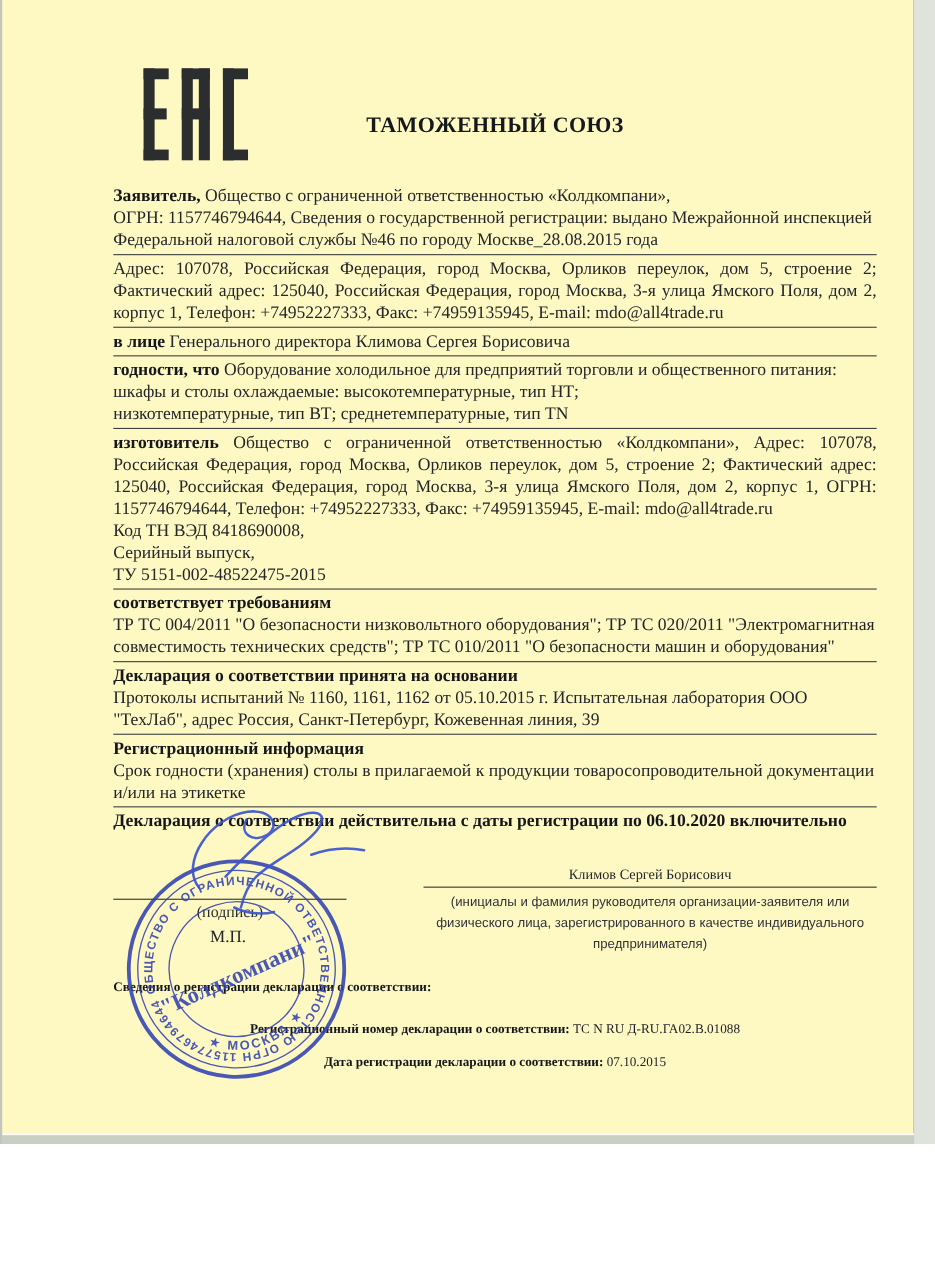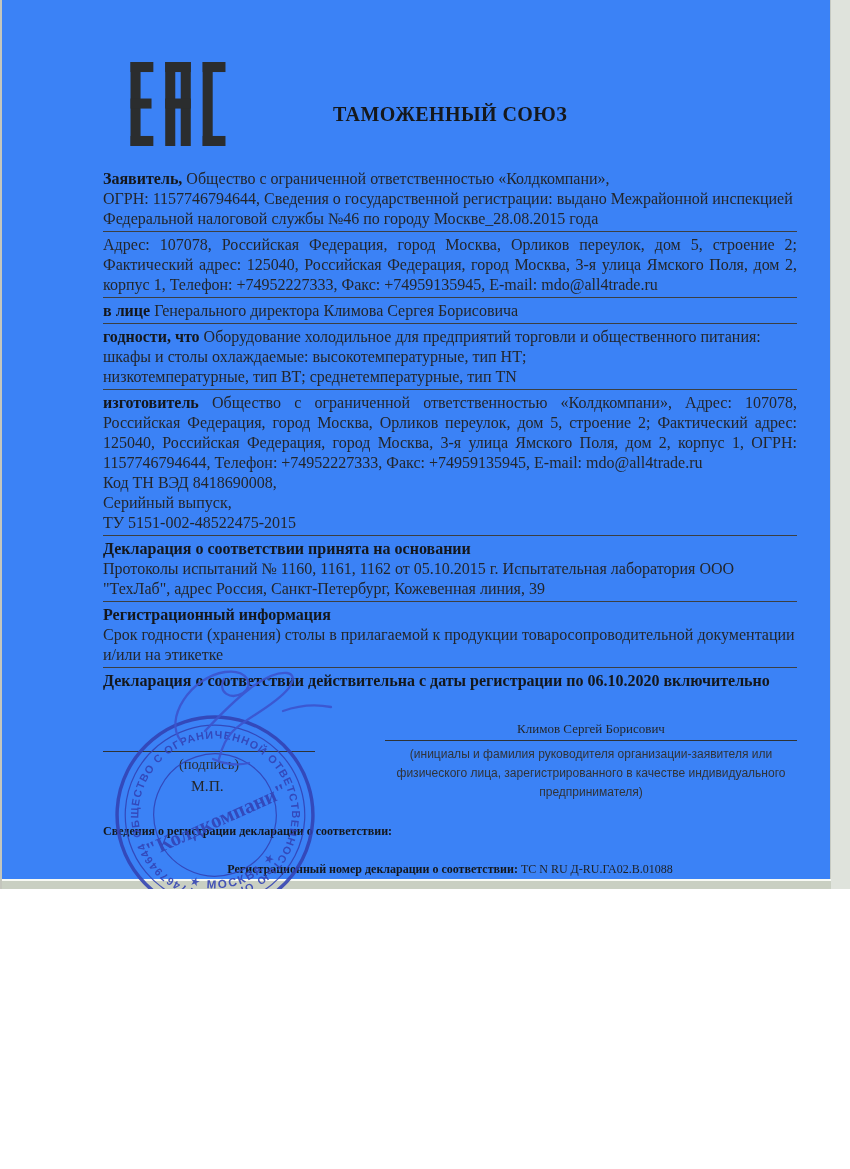--- a/index.html
+++ b/index.html
@@ -1,19 +1,19 @@
 <!DOCTYPE html>
 <html><head>
 <meta charset="utf-8">
 <style>
   html,body{margin:0;padding:0;}
   .page{
     position:relative;
-    width:850px;height:889px;
-    background:#3b82f6;
+    width:850px;height:1040px;
+    background:#fef9c3;
     overflow:hidden;
     font-family:"Liberation Serif","DejaVu Serif",serif;
     color:#23262b;
   }
   
   .scan-right{position:absolute;top:0;right:0;width:19px;height:100%;
     background:#dfe3dc;border-left:1px solid #c6cac2;}
   .scan-bottom{position:absolute;left:0;bottom:0;width:831px;height:8px;
     background:#c9cfc2;border-top:2px solid #f7f9f4;}
   .scan-left{position:absolute;left:0;top:0;width:2px;height:100%;background:#c4c6bd;}
@@ -113,20 +113,24 @@
       </div>
 
       <div class="sec rule just">
         <p><b>изготовитель</b>
         <span class="pre">Общество с ограниченной ответственностью «Колдкомпани», Адрес: 107078, Российская Федерация, город Москва, Орликов переулок, дом 5, строение 2; Фактический адрес: 125040, Российская Федерация, город Москва, 3-я улица Ямского Поля, дом 2, корпус 1, ОГРН: 1157746794644, Телефон: +74952227333, Факс: +74959135945, E-mail: mdo@all4trade.ru
 Код ТН ВЭД 8418690008,
 Серийный выпуск,
 ТУ 5151-002-48522475-2015</span></p>
       </div>
 
+      <div class="sec rule">
+        <p><b>соответствует требованиям</b></p>
+        <p>ТР ТС 004/2011 "О безопасности низковольтного оборудования"; ТР ТС 020/2011 "Электромагнитная совместимость технических средств"; ТР ТС 010/2011 "О безопасности машин и оборудования"</p>
+      </div>
 
       <div class="sec rule">
         <p><b>Декларация о соответствии принята на основании</b></p>
         <p>Протоколы испытаний № 1160, 1161, 1162 от 05.10.2015 г. Испытательная лаборатория ООО "ТехЛаб", адрес Россия, Санкт-Петербург, Кожевенная линия, 39</p>
       </div>
 
       <div class="sec rule">
         <p><b>Регистрационный информация</b></p>
         <p>Срок годности (хранения) столы в прилагаемой к продукции товаросопроводительной документации и/или на этикетке</p>
       </div>

